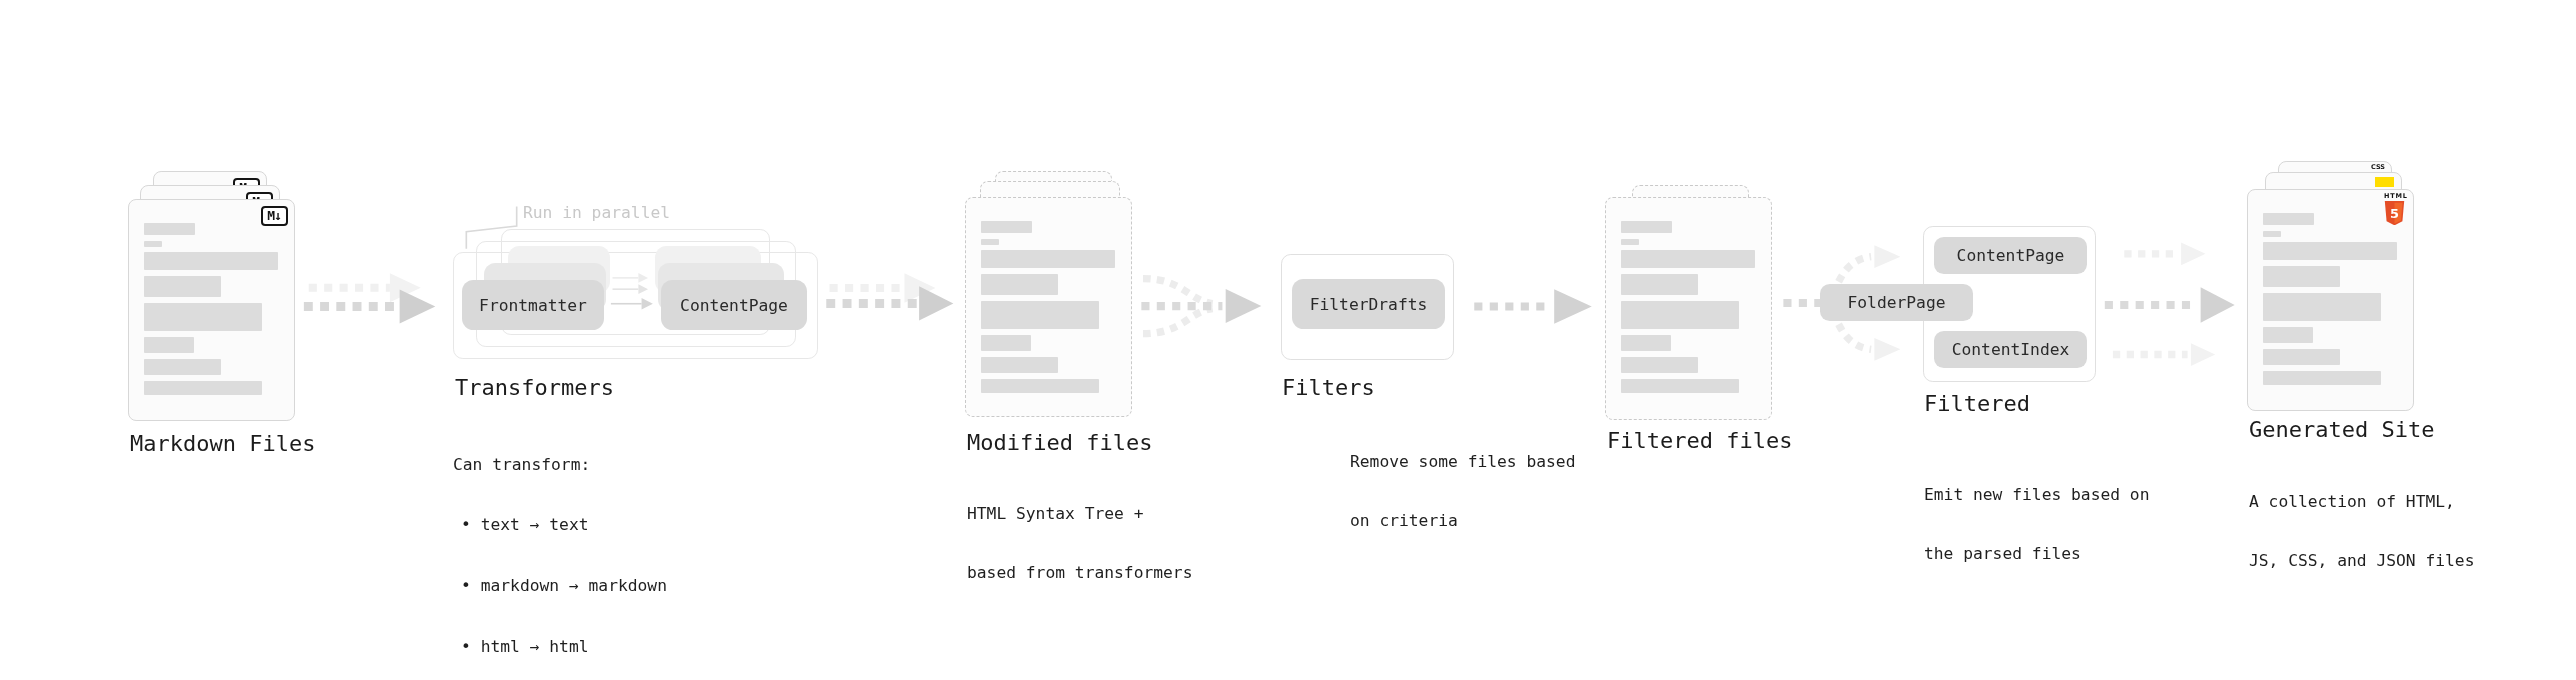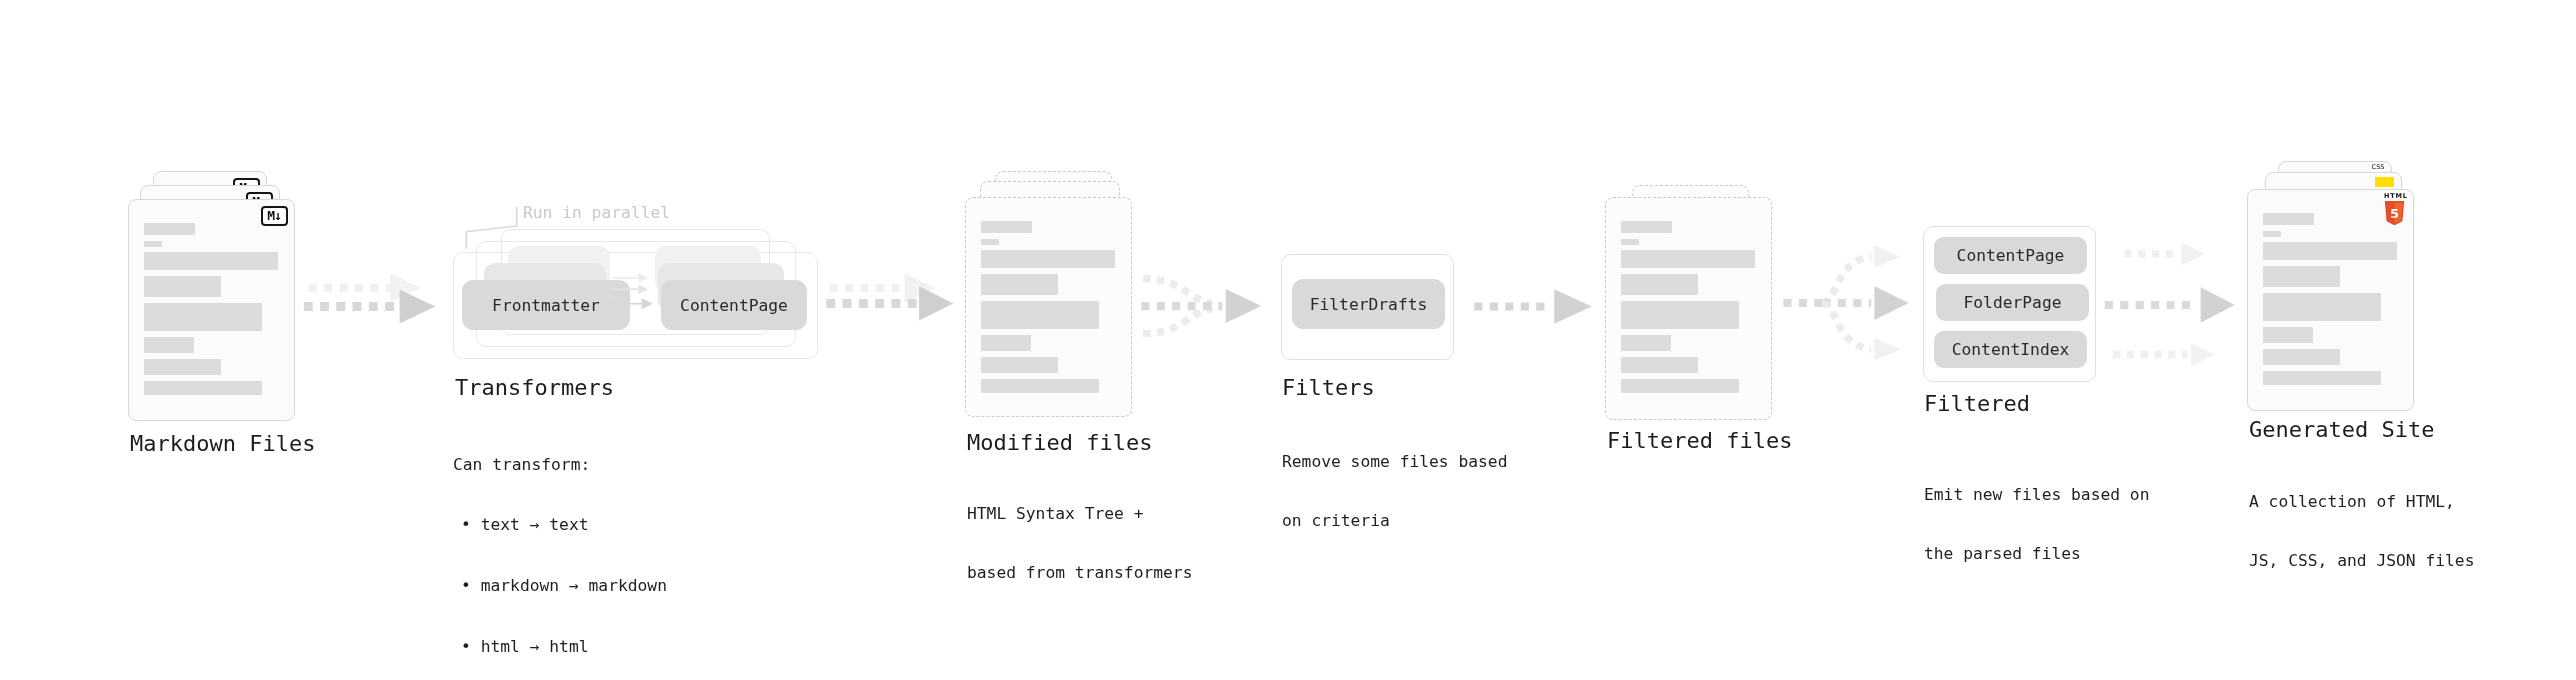--- a/index.html
+++ b/index.html
@@ -10,21 +10,21 @@
   
   .doc{position:absolute;background:#fbfbfb;border:1.6px solid #d7d7d7;border-radius:8.1px;box-sizing:border-box;}
   .doc.dashed{border-style:dashed;border-color:#c9c9c9;background:#fcfcfc;}
   .bars{position:absolute;left:15.4px;top:23px;width:137px;display:flex;flex-direction:column;gap:5.7px;}
   .bar{background:#dcdcdc;border-radius:0.8px;}
   
   .md-badge{position:absolute;top:5.7px;right:6.5px;border:2.4px solid #141414;border-radius:4.1px;background:#fff;
     font-weight:bold;font-size:13px;line-height:1;padding:1.6px 4.1px;color:#141414;letter-spacing:-0.8px;}
   
   .css-badge{position:absolute;top:2.4px;right:5.7px;text-align:center;}
-  .css-badge .txt{font-size:6.5px;font-weight:normal;color:#111;line-height:6.5px;display:block;font-family:"DejaVu Sans","Liberation Sans",sans-serif;}
+  .css-badge .txt{font-size:6.5px;font-weight:bold;color:#111;line-height:6.5px;display:block;font-family:"DejaVu Sans","Liberation Sans",sans-serif;}
   .css-badge .ul{width:14.6px;height:2.4px;background:#2965f1;margin-top:0.8px;}
   .js-badge{position:absolute;top:4.1px;right:7.3px;width:18.7px;height:9.8px;background:#ffdd00;}
   .html5-badge{position:absolute;top:3.3px;right:8.1px;width:21px;text-align:right;}
   .html5-badge .txt{font-size:6.5px;font-weight:bold;color:#111;letter-spacing:0.8px;line-height:7.3px;display:block;font-family:"DejaVu Sans","Liberation Sans",sans-serif;}
   
   .obox{position:absolute;border:1.6px solid #e7e7e7;border-radius:9.8px;background:transparent;box-sizing:border-box;}
   .obox.solidbox{border-color:#e0e0e0;background:#ffffff;}
   .pill{position:absolute;background:#d9d9d9;border-radius:11.4px;display:flex;align-items:center;justify-content:center;
     font-size:16.3px;color:#2a2a2a;box-sizing:border-box;white-space:nowrap;}
   .pill.g1{background:#e7e7e7;color:transparent;}
@@ -72,21 +72,21 @@
     <polygon points="124,26 168,47 124,68" fill="#cfcfcf"></polygon>
   </svg>
 
   <div>
     <div class="obox" style="left:501px;top:229px;width:269px;height:106px"></div>
     <div class="obox" style="left:476px;top:241px;width:320px;height:106px"></div>
     <div class="obox" style="left:453px;top:252px;width:365px;height:107px"></div>
 
     <div class="pill g2" style="left:508px;top:246px;width:102px;height:47px"></div>
     <div class="pill g1" style="left:484px;top:263px;width:122px;height:48px"></div>
-    <div class="pill" style="left:462px;top:280px;width:168px;height:50px">Frontmatter</div>
+    <div class="pill" style="left:462px;top:280px;width:142px;height:50px">Frontmatter</div>
 
     <div class="pill g2" style="left:655px;top:246px;width:106px;height:47px"></div>
     <div class="pill g1" style="left:658px;top:263px;width:126px;height:48px"></div>
     <div class="pill" style="left:661px;top:280px;width:146px;height:50px">ContentPage</div>
 
     <svg class="abs" style="left:609px;top:269px" width="49" height="42" viewBox="0 0 60 52">
       <line x1="4" y1="11" x2="36" y2="11" stroke="#ececec" stroke-width="2"></line>
       <polygon points="36,5 48,11 36,17" fill="#ececec"></polygon>
       <line x1="4" y1="25" x2="36" y2="25" stroke="#e4e4e4" stroke-width="2"></line>
       <polygon points="36,19 48,25 36,31" fill="#e4e4e4"></polygon>
@@ -141,21 +141,21 @@
     <path d="M6,13 C55,13 62,40 92,44" stroke="#ececec" stroke-width="9" stroke-dasharray="9 8" fill="none"></path>
     <path d="M6,81 C55,81 62,54 92,50" stroke="#ececec" stroke-width="9" stroke-dasharray="9 8" fill="none"></path>
     <line x1="4" y1="47" x2="104" y2="47" stroke="#dadada" stroke-width="10" stroke-dasharray="10 9"></line>
     <polygon points="108,26 152,47 108,68" fill="#d2d2d2"></polygon>
   </svg>
 
   <div>
     <div class="obox solidbox" style="left:1281px;top:254px;width:173px;height:106px"></div>
     <div class="pill" style="left:1292px;top:279px;width:153px;height:50px">FilterDrafts</div>
     <div class="title" style="left:1282px;top:376px">Filters</div>
-    <div class="body-text" style="left:1282px;top:413px">
+    <div class="body-text" style="left:1350px;top:413px">
       <div>Remove some files based</div>
       <div>on criteria</div>
     </div>
   </div>
 
   <svg class="abs" style="left:1471px;top:286px" width="124" height="41" viewBox="0 0 152 50">
     <line x1="4" y1="25" x2="98" y2="25" stroke="#d6d6d6" stroke-width="10" stroke-dasharray="10 9"></line>
     <polygon points="102,4 148,25 102,46" fill="#d2d2d2"></polygon>
   </svg>
 
@@ -182,21 +182,21 @@
     <polygon points="116,9 148,23 116,37" fill="#f1f1f1"></polygon>
     <line x1="52" y1="80" x2="112" y2="80" stroke="#dadada" stroke-width="10" stroke-dasharray="10 9"></line>
     <polygon points="116,59 158,80 116,101" fill="#d2d2d2"></polygon>
     <path d="M52,80 C72,84 68,132 112,137" stroke="#ececec" stroke-width="9" stroke-dasharray="9 8" fill="none"></path>
     <polygon points="116,123 148,137 116,151" fill="#f1f1f1"></polygon>
   </svg>
 
   <div>
     <div class="obox solidbox" style="left:1923px;top:226px;width:173px;height:156px"></div>
     <div class="pill" style="left:1934px;top:237px;width:153px;height:37px;border-radius:9.8px">ContentPage</div>
-    <div class="pill" style="left:1936px;top:284px;width:153px;height:37px;border-radius:9.8px">FolderPage</div>
+    <div class="pill" style="left:1820px;top:284px;width:153px;height:37px;border-radius:9.8px">FolderPage</div>
     <div class="pill" style="left:1934px;top:331px;width:153px;height:37px;border-radius:9.8px">ContentIndex</div>
     <div class="title" style="left:1924px;top:392px">Filtered</div>
     <div class="body-text" style="left:1924px;top:446px">
       <div>Emit new files based on</div>
       <div>the parsed files</div>
     </div>
   </div>
 
   <svg class="abs" style="left:2103px;top:236px" width="140" height="138" viewBox="0 0 172 170">
     <line x1="26" y1="22" x2="92" y2="22" stroke="#f0f0f0" stroke-width="9" stroke-dasharray="9 8"></line>

